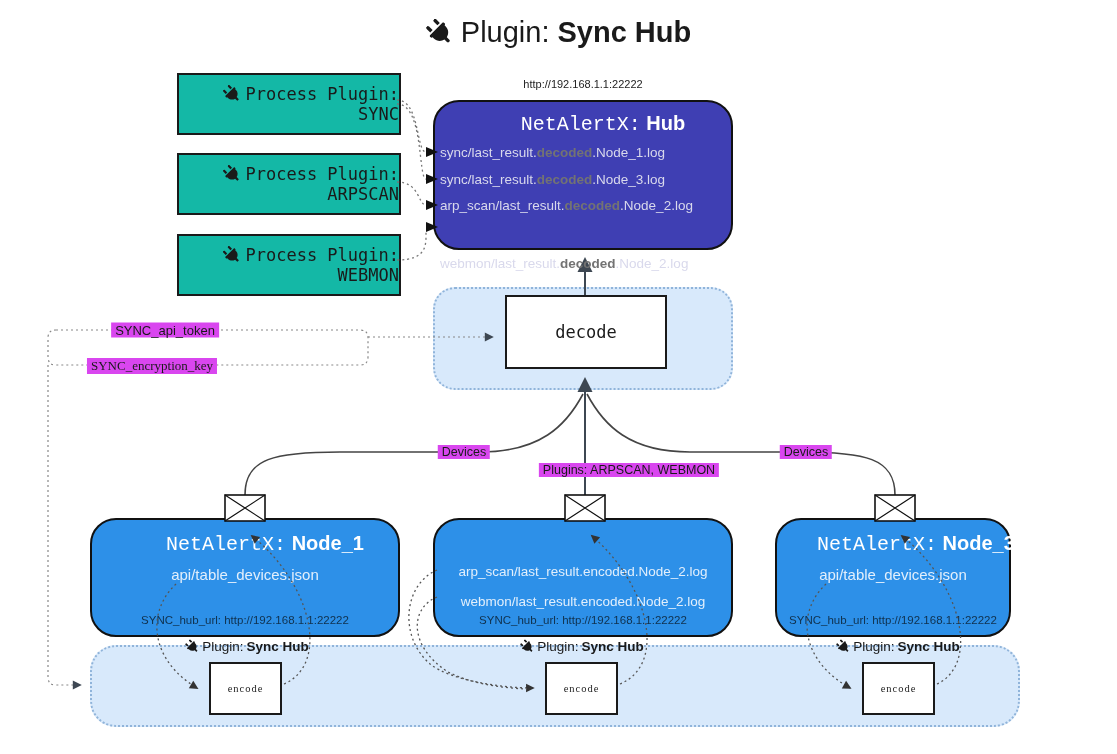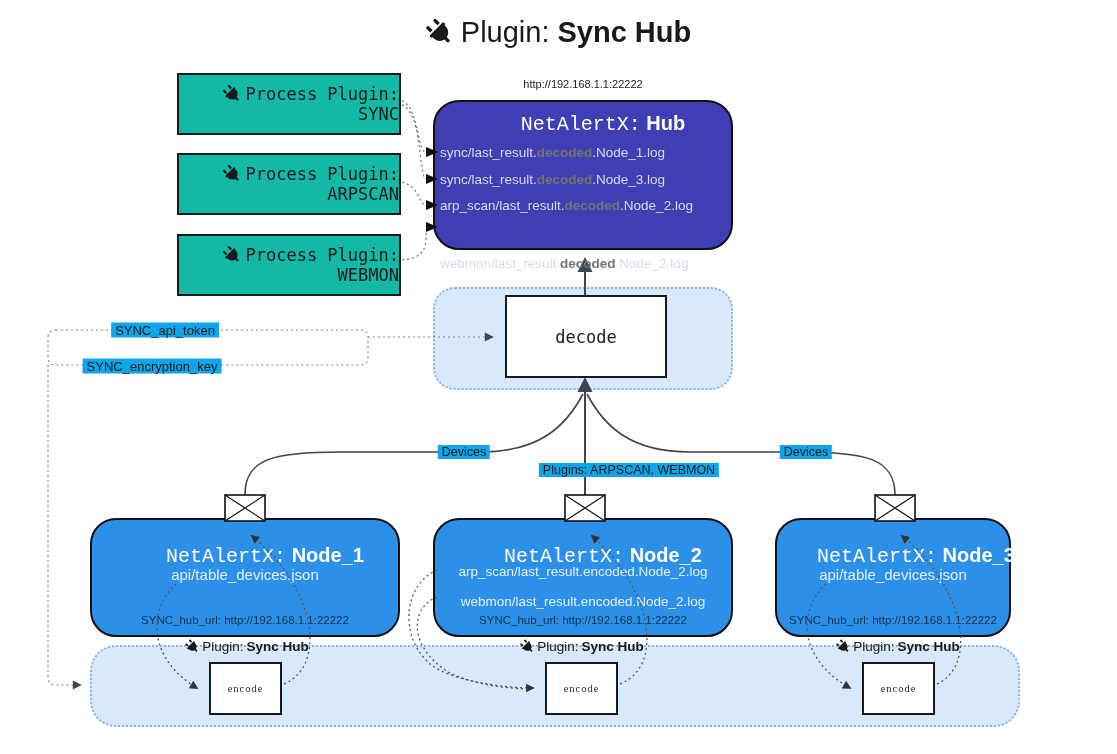--- a/index.html
+++ b/index.html
@@ -19,40 +19,40 @@
   .hub{left:433px;top:100px;width:300px;height:150px;border:2px solid #111;border-radius:26px;
        background:var(--hub-fill,#3f3fb3);box-sizing:border-box;}
   .hub-title{top:112px;left:433px;width:300px;text-align:center;color:#fff;font-size:20px;white-space:nowrap;}
   .mono{font-family:Liberation Mono, monospace;padding-left:40px;}
   .hub-line{left:440px;width:292px;color:#d9d9ec;font-size:13.5px;white-space:nowrap;}
   .hub-line b{color:#737373;}
   .url{top:78px;left:433px;width:300px;text-align:center;font-size:11px;color:#222;}
   
   .dband{left:433px;top:287px;width:300px;height:103px;background:var(--band-fill,#d8e9fb);
          border:2px dotted var(--band-border,#90b4da);border-radius:22px;box-sizing:border-box;}
-  .decode-box{left:505px;top:295px;width:162px;height:83px;background:#fff;border:2px solid #1a1a1a;
+  .decode-box{left:505px;top:295px;width:162px;height:74px;background:#fff;border:2px solid #1a1a1a;
               box-sizing:border-box;display:flex;align-items:center;justify-content:center;
               font-family:"DejaVu Sans Mono",monospace;font-size:17px;}
   
   .node{border:2px solid #111;border-radius:26px;background:var(--node-fill,#2d90e8);box-sizing:border-box;
         top:518px;height:119px;}
-  .node-title{color:#fff;font-size:20px;text-align:center;white-space:nowrap;width:100%;top:12px;position:absolute;margin-top:12px;}
+  .node-title{color:#fff;font-size:20px;text-align:center;white-space:nowrap;width:100%;top:12px;position:absolute;}
   .node-line{position:absolute;width:100%;text-align:center;color:#e2effc;font-size:14px;white-space:nowrap;}
   .node-url{position:absolute;width:100%;text-align:center;color:#10314d;font-size:11.5px;bottom:9px;white-space:nowrap;}
   
   .bband{left:90px;top:645px;width:930px;height:82px;background:var(--band-fill,#d8e9fb);
          border:2px dotted var(--band-border,#90b4da);border-radius:26px;box-sizing:border-box;}
   .encode-box{top:662px;width:73px;height:53px;background:#fff;border:2px solid #1a1a1a;box-sizing:border-box;
               display:flex;align-items:center;justify-content:center;
               font-family:Liberation Serif, serif;font-size:10.5px;letter-spacing:1px;}
   .enc-label{top:646px;transform:translate(-50%,-50%);display:flex;align-items:center;gap:3px;
              font-size:13.5px;white-space:nowrap;}
   .enc-label .bold{font-weight:700;}
   
-  .chip{background:#0ea5e9;padding:0 4px;font-size:13px;transform:translate(-50%,-50%);white-space:nowrap;z-index:3;}
+  .chip{background:#d946ef;padding:0 4px;font-size:13px;transform:translate(-50%,-50%);white-space:nowrap;z-index:3;}
   .chip.small{font-size:12.5px;margin-left:44px;}
   
   .envelope{width:42px;height:28px;transform:translateX(-50%);top:494px;z-index:3;}
   svg.layer{position:absolute;left:0;top:0;z-index:2;pointer-events:none;}
   .z3{z-index:3;}
   .z1{z-index:1;}
 </style>
 </head>
 <body>
 
@@ -120,21 +120,21 @@
   <div class="abs hub-line z3" style="top:220px;margin-top:36px;">
     <span>webmon/last_result.</span><b>decoded</b><span>.Node_2.log</span>
   </div>
 
   <div class="abs dband z1"></div>
   <div class="abs decode-box z3">
     <span>decode</span>
   </div>
 
   <div class="abs chip" style="left:165px;top:330px;">SYNC_api_token</div>
-  <div class="abs chip" style="left:152px;top:366px;">SYNC_encryption_key</div>
+  <div class="abs chip" style="left:152px;top:366px;font-family:Liberation Serif, serif;">SYNC_encryption_key</div>
 
   <div class="abs chip small" style="left:420px;top:452px;">Devices</div>
   <div class="abs chip small" style="left:762px;top:452px;">Devices</div>
   <div class="abs chip small" style="left:585px;top:470px;">Plugins: ARPSCAN, WEBMON</div>
 
   <svg class="abs envelope" style="left:245px;" viewBox="0 0 42 28">
     <rect x="1" y="1" width="40" height="26" fill="#fff" stroke="#111" stroke-width="1.6"></rect>
     <path d="M1,1 L41,27 M41,1 L1,27" stroke="#111" stroke-width="1.2" fill="none"></path>
   </svg>
   <svg class="abs envelope" style="left:585px;" viewBox="0 0 42 28">
@@ -148,24 +148,20 @@
 
   <div class="abs node z1" style="left:90px;width:310px;">
     <div class="node-title">
       <span class="mono">NetAlertX:</span>
       <b>Node_1</b>
     </div>
     <div class="node-line" style="top:46px;font-size:15px;">api/table_devices.json</div>
     <div class="node-url">SYNC_hub_url: http://192.168.1.1:22222</div>
   </div>
   <div class="abs node z1" style="left:433px;width:300px;">
-    <div class="node-title">
-      <span class="mono">NetAlertX:</span>
-      <b>Node_2</b>
-    </div>
     <div class="node-line" style="top:44px;font-size:13.5px;">arp_scan/last_result.encoded.Node_2.log</div>
     <div class="node-line" style="top:74px;font-size:13.5px;">webmon/last_result.encoded.Node_2.log</div>
     <div class="node-url">SYNC_hub_url: http://192.168.1.1:22222</div>
   </div>
   <div class="abs node z1" style="left:775px;width:236px;">
     <div class="node-title">
       <span class="mono">NetAlertX:</span>
       <b>Node_3</b>
     </div>
     <div class="node-line" style="top:46px;font-size:15px;">api/table_devices.json</div>

